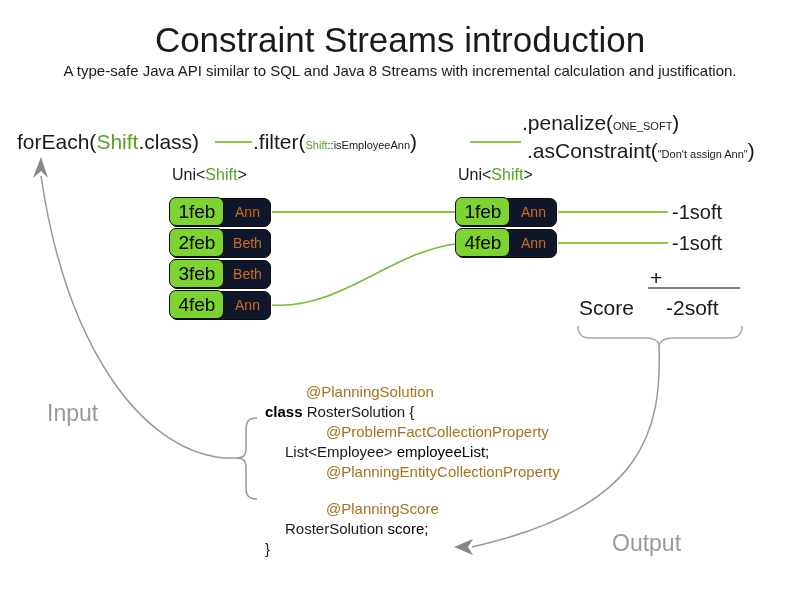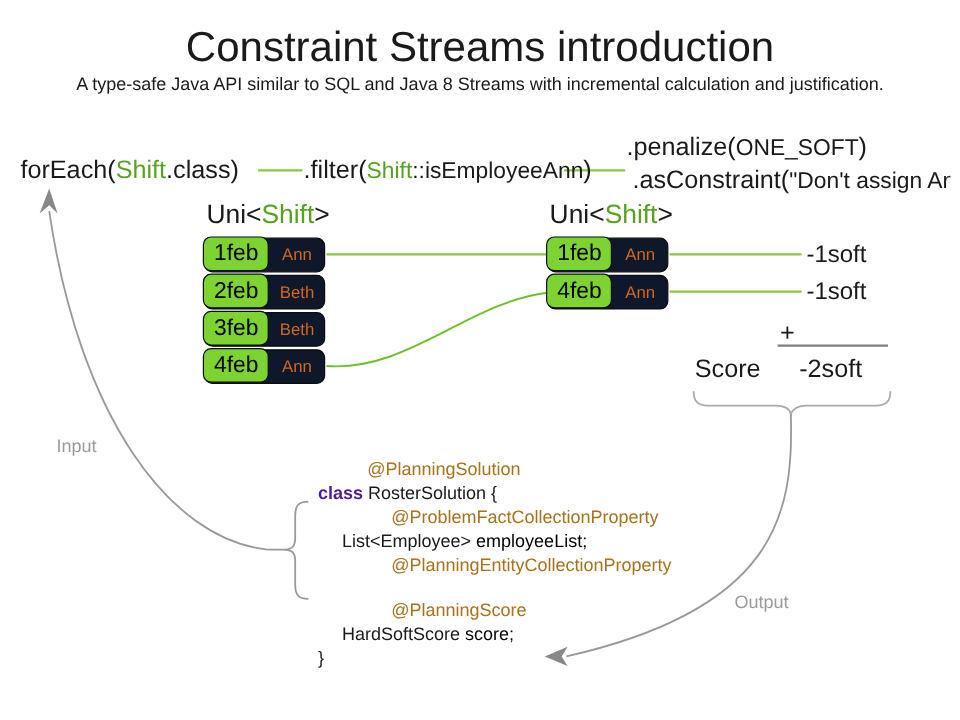--- a/index.html
+++ b/index.html
@@ -3,40 +3,40 @@
 <meta charset="utf-8">
 <style>
   html,body{margin:0;padding:0;background:#fff;}
   .canvas{position:relative;width:792px;height:600px;background:#ffffff;overflow:hidden;
           font-family:Liberation Sans, sans-serif;color:#1a1a1a;}
   .abs{position:absolute;}
   .overlay{position:absolute;left:0;top:0;width:800px;height:600px;pointer-events:none;}
   .title{left:0;top:20px;width:800px;text-align:center;font-size:35px;letter-spacing:0;}
   .subtitle{left:0;top:62px;width:800px;text-align:center;font-size:15px;}
   .pipe{font-size:21px;white-space:pre;}
-  .pipe .sm{font-size:19px;}
+  .pipe .sm{font-size:11px;}
   .green{color:#56a321;}
-  .stream-label{font-size:22px;white-space:pre;}
+  .stream-label{font-size:16px;white-space:pre;}
   .stream-table{position:absolute;}
   .srow{position:relative;width:101px;height:29px;margin-bottom:2px;
         background:#0f172a;border:1.6px solid #0d0d0d;border-radius:7px;box-sizing:border-box;}
   .srow .datebox{position:absolute;left:-1.6px;top:-1.6px;width:55px;height:29px;
         background:#7cd332;border:1.6px solid #0d0d0d;border-radius:7px;box-sizing:border-box;
         display:flex;align-items:center;justify-content:center;font-size:19px;color:#000;}
   .srow .empname{position:absolute;left:54px;top:0;width:45px;height:26px;
         display:flex;align-items:center;justify-content:center;font-size:14px;color:#d2691e;}
   .penalty{font-size:20px;}
   .plus{font-size:21px;}
   .score{font-size:21px;}
-  .flowlabel{font-size:15px;color:#9a9a9a;}
+  .flowlabel{font-size:23px;color:#9a9a9a;margin-top:36px;}
   .codeblock{left:265px;top:382px;font-size:15px;line-height:20px;}
   .code-line{white-space:pre;}
   .ind{padding-left:20px;}
   .ann{color:#a6721c;margin-left:41px;}
-  .kw{color:#4c1d95;font-weight:bold;}
+  .kw{color:#000000;font-weight:bold;}
   .field{color:#000000;margin-top:28px;}
   .spacer{height:17px;}
 </style>
 </head>
 <body>
 
 <div class="canvas">
 
   <svg class="overlay" viewBox="0 0 800 600" xmlns="http://www.w3.org/2000/svg">
 
@@ -116,17 +116,17 @@
   <div class="abs flowlabel" style="left:612px;top:494px;">Output</div>
 
   <div class="abs codeblock">
     <div class="code-line ann">@PlanningSolution</div>
     <div class="code-line"><span class="kw">class</span><span> RosterSolution {</span></div>
     <div class="code-line ind ann">@ProblemFactCollectionProperty</div>
     <div class="code-line ind"><span>List&lt;Employee&gt; </span><span class="field">employeeList;</span></div>
     <div class="code-line ind ann">@PlanningEntityCollectionProperty</div>
     <div class="spacer"></div>
     <div class="code-line ind ann">@PlanningScore</div>
-    <div class="code-line ind"><span>HardSoftScore </span><span class="field">score;</span></div>
+    <div class="code-line ind"><span>RosterSolution </span><span class="field">score;</span></div>
     <div class="code-line">}</div>
   </div>
 
 </div>
 
 </body></html>

